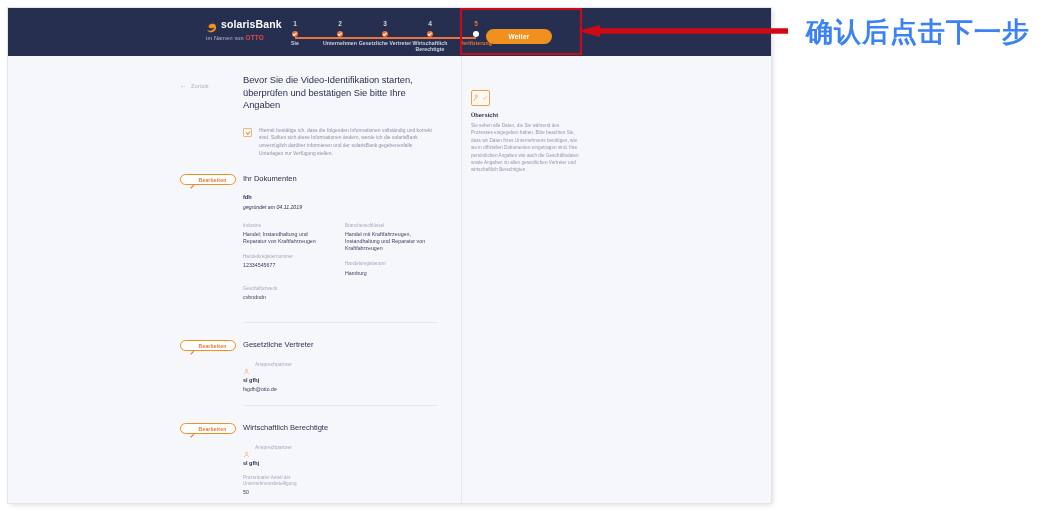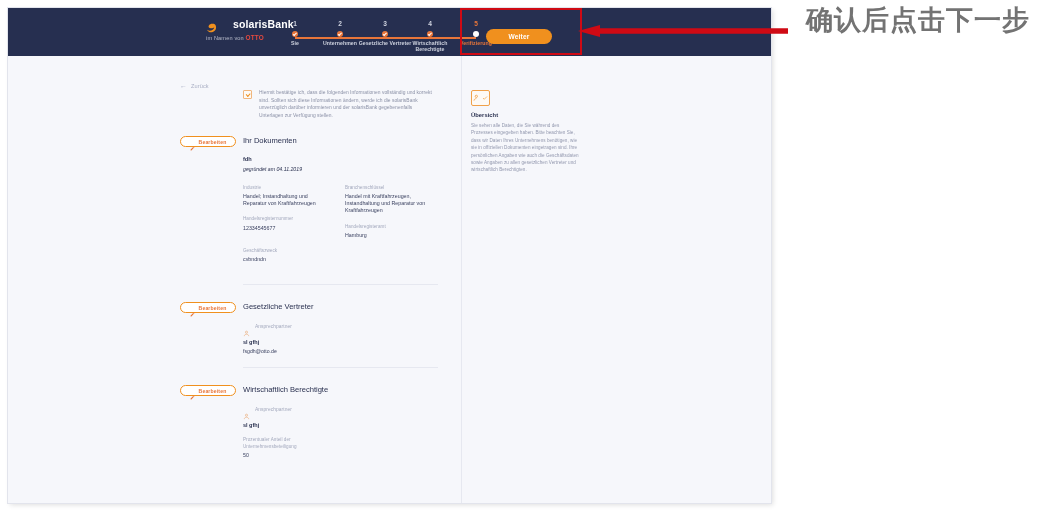--- a/index.html
+++ b/index.html
@@ -19,21 +19,21 @@
     box-shadow:0 0 0 1px #e2e4ec, 2px 2px 5px rgba(0,0,0,.13);
     overflow:hidden;
   }
 
   
   #topbar{
     position:absolute;left:0;top:0;width:763px;height:48px;
     background:#262f50;
   }
   #brand{position:absolute;left:198px;top:11px;}
-  .brand-row{display:flex;align-items:center;gap:16px;}
+  .brand-row{display:flex;align-items:center;gap:4px;}
   .brand-mark{width:11px;height:11px;flex:0 0 11px;}
   .brand-name{
     color:#ffffff;font-size:10.5px;font-weight:bold;letter-spacing:.1px;
     line-height:11px;white-space:nowrap;
   }
   .brand-sub{
     margin-top:4px;color:#b8bccb;font-size:5.6px;letter-spacing:.15px;
     white-space:nowrap;
   }
   .brand-sub .otto{color:#e8493f;font-weight:bold;font-size:6.4px;letter-spacing:.2px;}
@@ -197,22 +197,22 @@
     width:122px;height:47px;
     border:2.5px solid #cf0a14;
     box-sizing:border-box;
     pointer-events:none;
   }
   #anno-arrow{
     position:absolute;left:578px;top:25px;
     width:210px;height:12px;pointer-events:none;
   }
   #anno-text{
-    position:absolute;left:806px;top:4px;
-    color:#737373;font-size:27px;font-weight:bold;
+    position:absolute;left:806px;top:16px;
+    color:#3b82f6;font-size:27px;font-weight:bold;
     letter-spacing:1px;line-height:32px;
     font-family:"DejaVu Sans", sans-serif;
     white-space:nowrap;
   }
 </style>
 </head>
 <body>
 
 <div id="screenshot">
 
@@ -272,20 +272,21 @@
 
   <div id="page">
 
     <div id="back-link">
       <span class="arrow">←</span>
       <span class="txt">Zurück</span>
     </div>
 
     <div id="maincol">
 
+      <h1 id="title">Bevor Sie die Video-Identifikation starten, überprüfen und bestätigen Sie bitte Ihre Angaben</h1>
 
       <div id="confirm">
         <span id="confirm-box"></span>
         <span id="confirm-text">Hiermit bestätige ich, dass die folgenden Informationen vollständig und korrekt sind. Sollten sich diese Informationen ändern, werde ich die solarisBank unverzüglich darüber informieren und der solarisBank gegebenenfalls Unterlagen zur Verfügung stellen.</span>
       </div>
 
       <div class="card">
         <button class="edit-btn">
           <span class="pen">
             <svg viewBox="0 0 24 24" width="5" height="5">

